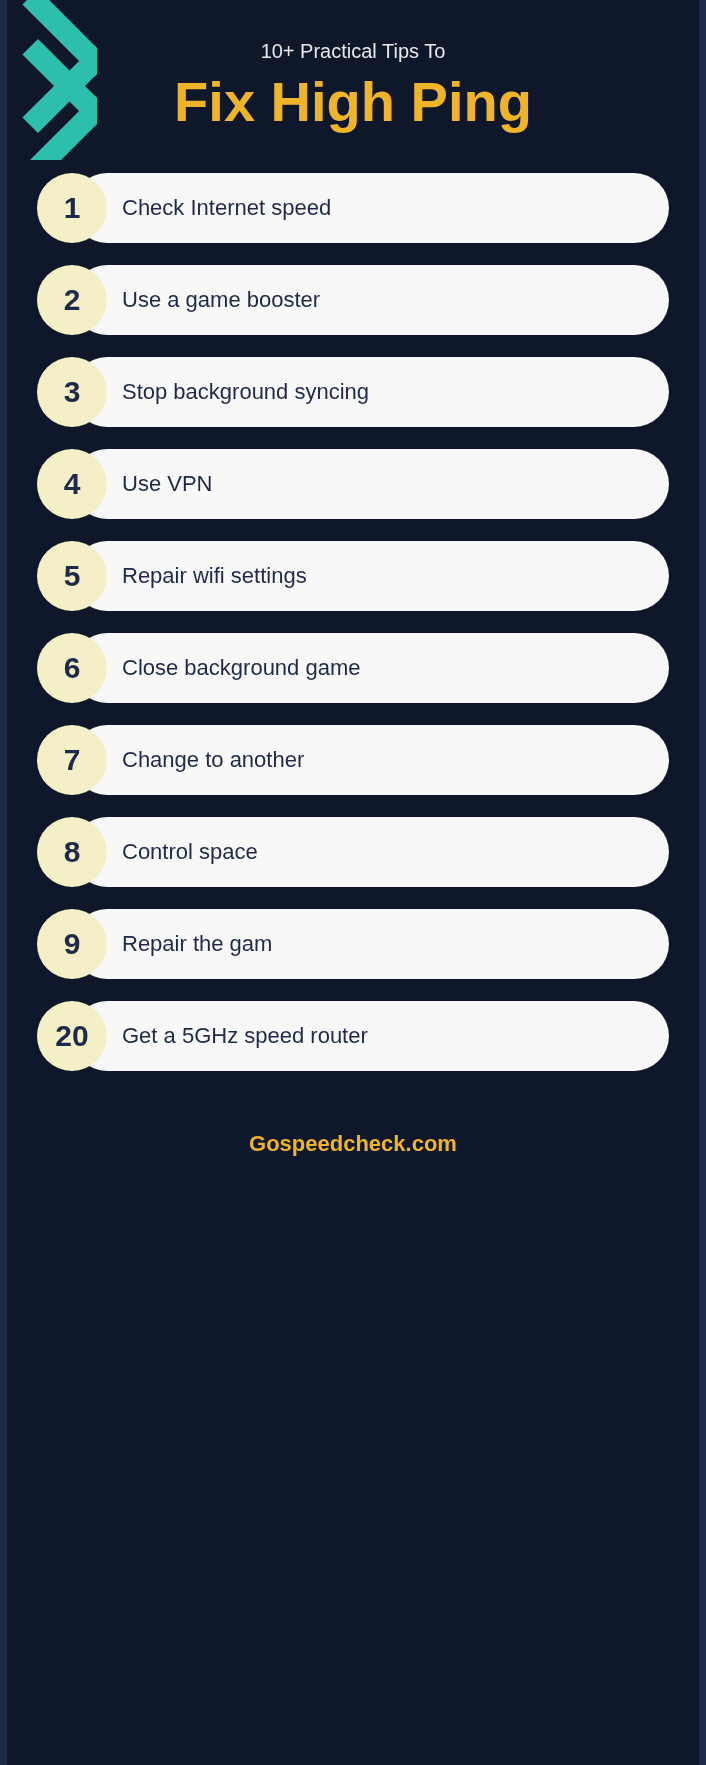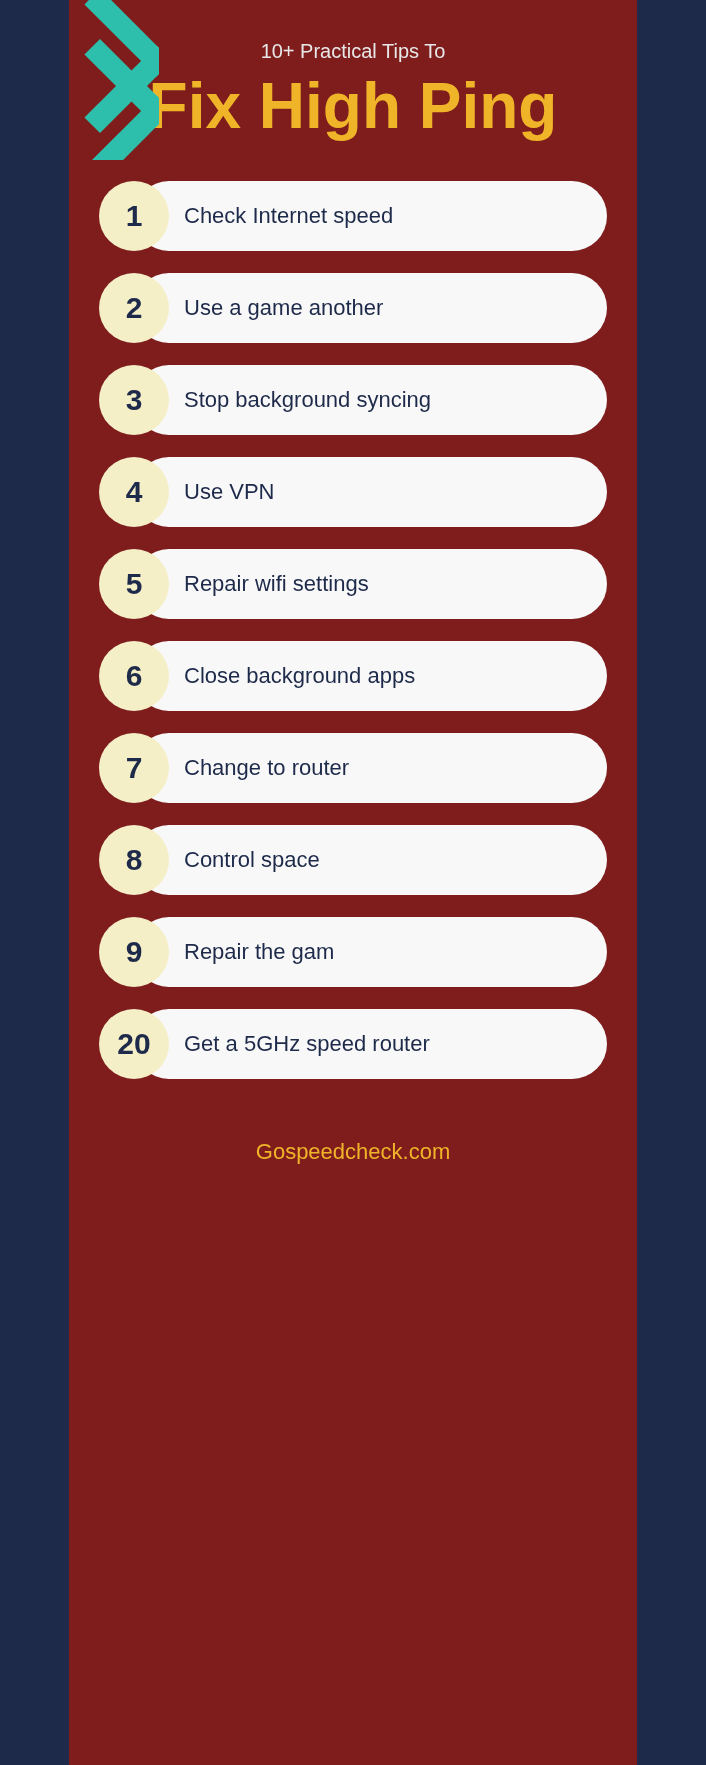--- a/index.html
+++ b/index.html
@@ -12,23 +12,23 @@
       background-color: #1e2a4a;
       font-family: 'Arial', sans-serif;
       width: 706px;
       min-height: 1765px;
       display: flex;
       flex-direction: column;
       align-items: center;
     }
 
     .page-wrapper {
-      width: 568px;
+      width: 692px;
       min-height: 1765px;
-      background-color: #7f1d1d;
+      background-color: #0f172a;
       position: relative;
       padding-bottom: 40px;
     }
 
     
     .chevron-decoration {
       position: absolute;
       top: 0;
       left: 0;
       width: 90px;
@@ -67,21 +67,21 @@
 
     .header-subtitle {
       color: #e8e8e8;
       font-size: 20px;
       font-weight: 400;
       margin-bottom: 8px;
     }
 
     .header-title {
       color: #f0b429;
-      font-size: 64px;
+      font-size: 56px;
       font-weight: 700;
       line-height: 1.1;
     }
 
     .tips-list {
       display: flex;
       flex-direction: column;
       align-items: center;
       gap: 22px;
       padding: 10px 30px 30px 30px;
@@ -128,21 +128,21 @@
 
     .footer {
       text-align: center;
       padding: 20px;
       margin-top: 10px;
     }
 
     .footer-text {
       color: #f0b429;
       font-size: 22px;
-      font-weight: 400;
+      font-weight: 700;
     }
   </style>
 </head>
 <body>
 
 <div class="page-wrapper">
 
   <div class="chevron-decoration"></div>
 
   <div class="header">
@@ -156,21 +156,21 @@
       <div class="tip-number-circle">
         <span>1</span>
       </div>
       <div class="tip-text-pill">Check Internet speed</div>
     </div>
 
     <div class="tip-item">
       <div class="tip-number-circle">
         <span>2</span>
       </div>
-      <div class="tip-text-pill">Use a game another</div>
+      <div class="tip-text-pill">Use a game booster</div>
     </div>
 
     <div class="tip-item">
       <div class="tip-number-circle">
         <span>3</span>
       </div>
       <div class="tip-text-pill">Stop background syncing</div>
     </div>
 
     <div class="tip-item">
@@ -184,28 +184,28 @@
       <div class="tip-number-circle">
         <span>5</span>
       </div>
       <div class="tip-text-pill">Repair wifi settings</div>
     </div>
 
     <div class="tip-item">
       <div class="tip-number-circle">
         <span>6</span>
       </div>
-      <div class="tip-text-pill">Close background apps</div>
+      <div class="tip-text-pill">Close background game</div>
     </div>
 
     <div class="tip-item">
       <div class="tip-number-circle">
         <span>7</span>
       </div>
-      <div class="tip-text-pill">Change to router</div>
+      <div class="tip-text-pill">Change to another</div>
     </div>
 
     <div class="tip-item">
       <div class="tip-number-circle">
         <span>8</span>
       </div>
       <div class="tip-text-pill">Control space</div>
     </div>
 
     <div class="tip-item">

